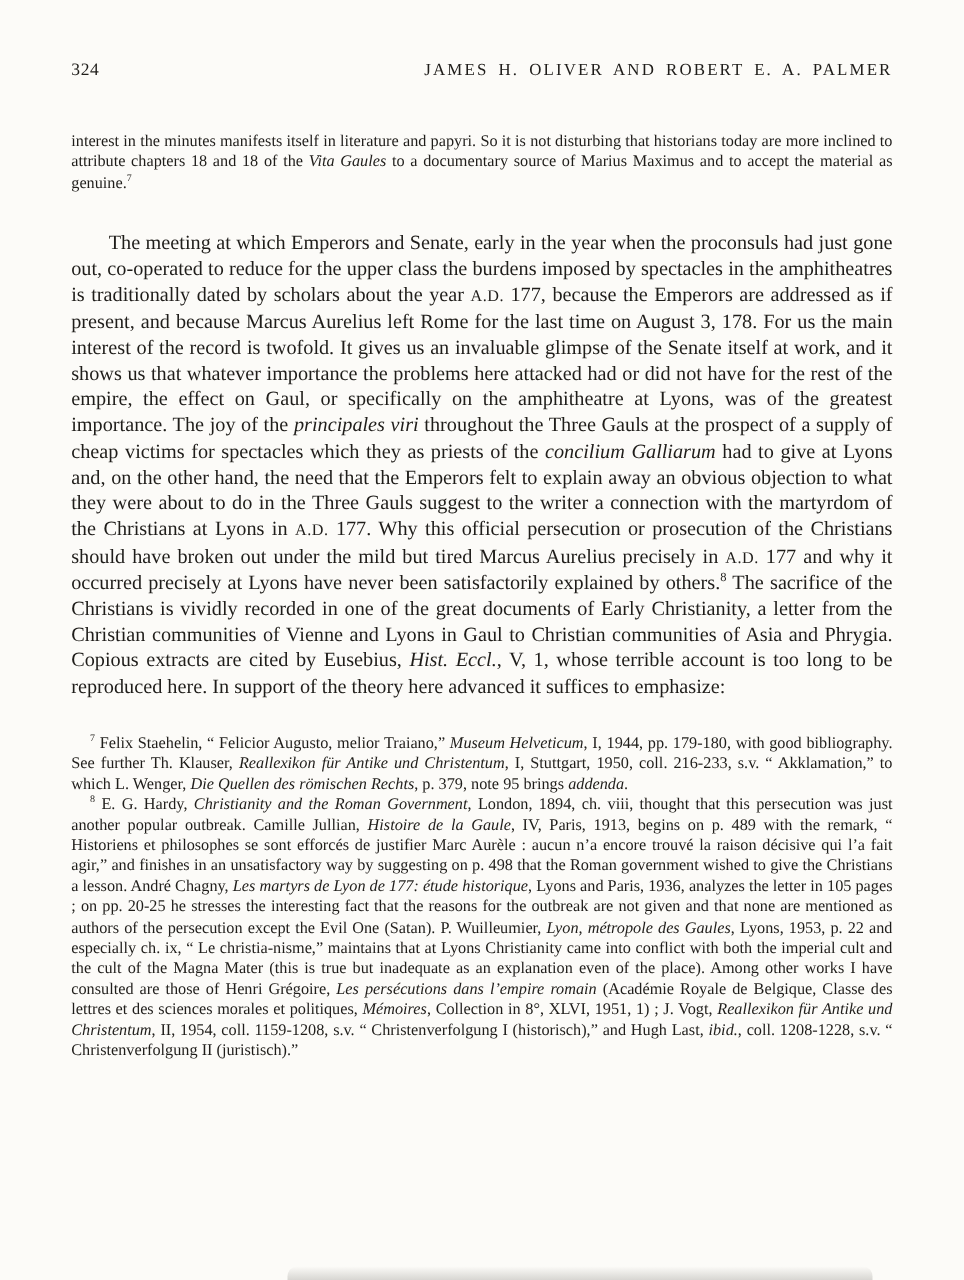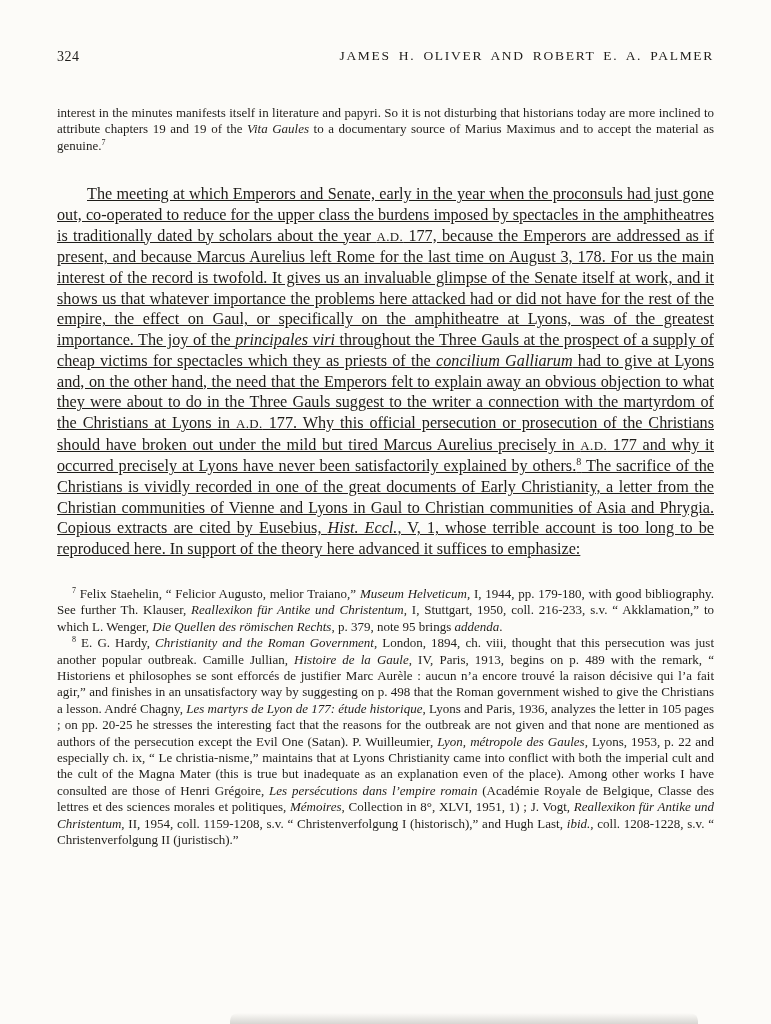--- a/index.html
+++ b/index.html
@@ -28,21 +28,20 @@
   .small-text {
     font-size: 13px; line-height: 16.4px;
     text-align: justify;
   }
   .intro { margin-bottom: 30px; }
 
   .body-text {
     font-size: 16.2px; line-height: 20.7px;
     text-align: justify; text-indent: 30px;
     margin-bottom: 26px;
-    text-decoration: underline;
   }
 
   .footnote { text-indent: 15px; }
 
   .seg-i  { font-style: italic; }
   .seg-sup { vertical-align: super; font-size: 0.62em; line-height: 0; }
   .seg-sc { font-size: 0.8em; letter-spacing: 0.4px; }
 
   .scan-shadow {
     position: absolute;
@@ -55,21 +54,21 @@
 </head>
 <body>
 
 <div class="page">
 
   <header class="page-header">
     <span class="page-number">324</span>
     <span class="running-header">JAMES H. OLIVER AND ROBERT E. A. PALMER</span>
   </header>
 
-  <p class="small-text intro"><span>interest in the minutes manifests itself in literature and papyri.  So it is not disturbing that historians today are more inclined to attribute chapters 19 and 19 of the </span><span class="seg-i">Vita Gaules</span><span> to a documentary source of Marius Maximus and to accept the material as genuine.</span><span class="seg-sup">7</span></p>
+  <p class="small-text intro"><span>interest in the minutes manifests itself in literature and papyri.  So it is not disturbing that historians today are more inclined to attribute chapters 18 and 18 of the </span><span class="seg-i">Vita Gaules</span><span> to a documentary source of Marius Maximus and to accept the material as genuine.</span><span class="seg-sup">7</span></p>
 
   <p class="body-text"><span>The meeting at which Emperors and Senate, early in the year when the proconsuls had just gone out, co-operated to reduce for the upper class the burdens imposed by spectacles in the amphitheatres is traditionally dated by scholars about the year </span><span class="seg-sc">A.D.</span><span> 177, because the Emperors are addressed as if present, and because Marcus Aurelius left Rome for the last time on August 3, 178.  For us the main interest of the record is twofold.  It gives us an invaluable glimpse of the Senate itself at work, and it shows us that whatever importance the problems here attacked had or did not have for the rest of the empire, the effect on Gaul, or specifically on the amphitheatre at Lyons, was of the greatest importance.  The joy of the </span><span class="seg-i">principales viri</span><span> throughout the Three Gauls at the prospect of a supply of cheap victims for spectacles which they as priests of the </span><span class="seg-i">concilium Galliarum</span><span> had to give at Lyons and, on the other hand, the need that the Emperors felt to explain away an obvious objection to what they were about to do in the Three Gauls suggest to the writer a connection with the martyrdom of the Christians at Lyons in </span><span class="seg-sc">A.D.</span><span> 177.  Why this official persecution or prosecution of the Christians should have broken out under the mild but tired Marcus Aurelius precisely in </span><span class="seg-sc">A.D.</span><span> 177 and why it occurred precisely at Lyons have never been satisfactorily explained by others.</span><span class="seg-sup">8</span><span>  The sacrifice of the Christians is vividly recorded in one of the great documents of Early Christianity, a letter from the Christian communities of Vienne and Lyons in Gaul to Christian communities of Asia and Phrygia.  Copious extracts are cited by Eusebius, </span><span class="seg-i">Hist. Eccl.</span><span>, V, 1, whose terrible account is too long to be reproduced here.  In support of the theory here advanced it suffices to emphasize:</span></p>
 
   <section class="footnotes">
     <p class="small-text footnote"><span class="seg-sup">7</span><span> Felix Staehelin, “ Felicior Augusto, melior Traiano,” </span><span class="seg-i">Museum Helveticum</span><span>, I, 1944, pp. 179-180, with good bibliography.  See further Th. Klauser, </span><span class="seg-i">Reallexikon für Antike und Christentum</span><span>, I, Stuttgart, 1950, coll. 216-233, s.v. “ Akklamation,” to which L. Wenger, </span><span class="seg-i">Die Quellen des römischen Rechts</span><span>, p. 379, note 95 brings </span><span class="seg-i">addenda</span><span>.</span></p>
     <p class="small-text footnote"><span class="seg-sup">8</span><span> E. G. Hardy, </span><span class="seg-i">Christianity and the Roman Government</span><span>, London, 1894, ch. viii, thought that this persecution was just another popular outbreak.  Camille Jullian, </span><span class="seg-i">Histoire de la Gaule</span><span>, IV, Paris, 1913, begins on p. 489 with the remark, “ Historiens et philosophes se sont efforcés de justifier Marc Aurèle : aucun n’a encore trouvé la raison décisive qui l’a fait agir,” and finishes in an unsatisfactory way by suggesting on p. 498 that the Roman government wished to give the Christians a lesson.  André Chagny, </span><span class="seg-i">Les martyrs de Lyon de 177: étude historique</span><span>, Lyons and Paris, 1936, analyzes the letter in 105 pages ; on pp. 20-25 he stresses the interesting fact that the reasons for the outbreak are not given and that none are mentioned as authors of the persecution except the Evil One (Satan).  P. Wuilleumier, </span><span class="seg-i">Lyon, métropole des Gaules</span><span>, Lyons, 1953, p. 22 and especially ch. ix, “ Le christia-nisme,” maintains that at Lyons Christianity came into conflict with both the imperial cult and the cult of the Magna Mater (this is true but inadequate as an explanation even of the place).  Among other works I have consulted are those of Henri Grégoire, </span><span class="seg-i">Les persécutions dans l’empire romain</span><span> (Académie Royale de Belgique, Classe des lettres et des sciences morales et politiques, </span><span class="seg-i">Mémoires</span><span>, Collection in 8°, XLVI, 1951, 1) ; J. Vogt, </span><span class="seg-i">Reallexikon für Antike und Christentum</span><span>, II, 1954, coll. 1159-1208, s.v. “ Christenverfolgung I (historisch),” and Hugh Last, </span><span class="seg-i">ibid.</span><span>, coll. 1208-1228, s.v. “ Christenverfolgung II (juristisch).”</span></p>
   </section>
 
 </div>
 

